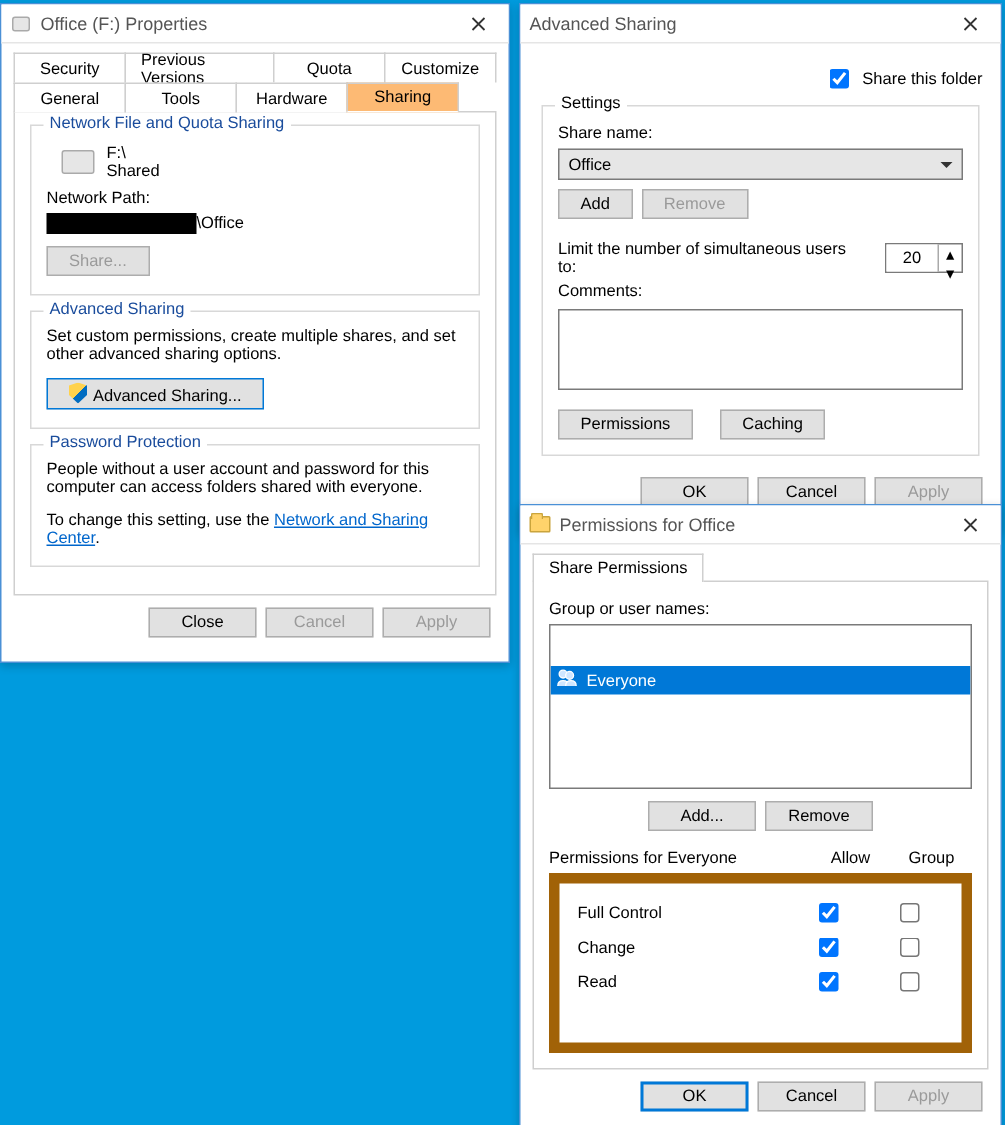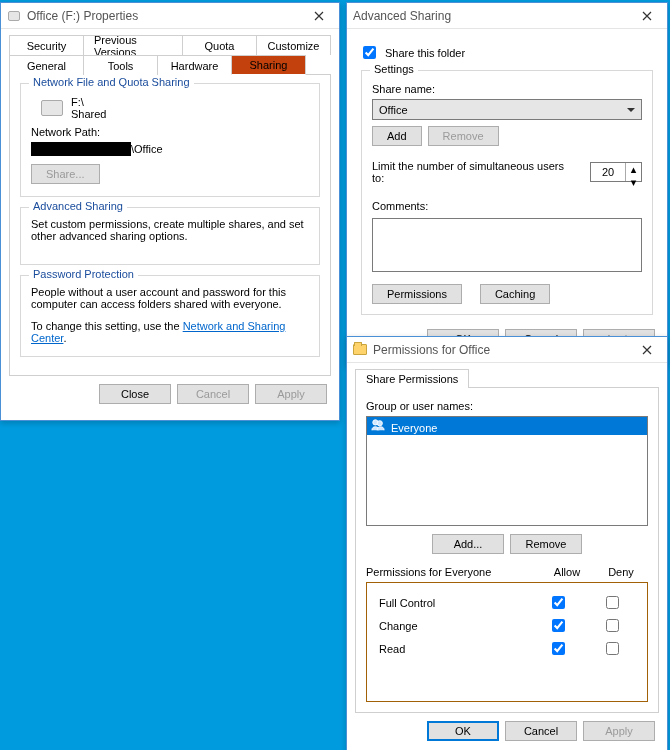--- a/index.html
+++ b/index.html
@@ -8,56 +8,56 @@
   .titlebar { height:26px; display:flex; align-items:center; padding:0 0 0 6px; background:#fff; border-bottom:1px solid #e5e5e5; }
   .titlebar .ticon { width:14px; height:14px; margin-right:6px; display:inline-flex; align-items:center; justify-content:center; }
   .titlebar .title { color:#555; font-size:12px; flex:1; }
   .closebtn { width:40px; height:25px; display:flex; align-items:center; justify-content:center; color:#444; cursor:default; }
   .closebtn svg { width:10px; height:10px; }
   .body { padding:6px 8px 8px; }
   .tabs { position:relative; }
   .tabrow { display:flex; }
   .tab { border:1px solid #cfcfcf; border-bottom:none; padding:2px 10px; background:#fff; font-size:11px; height:20px; display:flex; align-items:center; justify-content:center; margin-right:-1px; position:relative; }
   .tab.inactive { background:#fff; color:#000; }
-  .tab.active { background:#c2410c; z-index:2; border-bottom:1px solid #fff; }
+  .tab.active { background:#fdba74; z-index:2; border-bottom:1px solid #fff; }
   .tabrow.row1 .tab { width:75px; }
   .tabrow.row2 .tab { width:75px; }
   .tabpanel { border:1px solid #cfcfcf; margin-top:-1px; padding:8px 10px; }
   .group { border:1px solid #d8d8d8; padding:10px 10px 12px; margin-bottom:10px; position:relative; }
   .group>.legend { position:absolute; top:-8px; left:8px; background:#fff; padding:0 4px; color:#1a4c9c; font-size:11px; }
   .drive { display:flex; align-items:center; gap:8px; margin:2px 0 6px 10px; }
   .drive .dicon { width:22px; height:16px; background:#e6e6e6; border:1px solid #aaa; border-radius:2px; }
   .netpath { margin:0 0 4px 0; }
   .netpathv { display:flex; align-items:center; margin:2px 0 8px 0; }
   .blackbar { width:100px; height:14px; background:#000; display:inline-block; }
   .btn { background:#e1e1e1; border:1px solid #adadad; padding:2px 14px; min-height:20px; font-size:11px; color:#000; cursor:default; }
   .btn.disabled { color:#9a9a9a; }
   .btn.primary { border:1px solid #0078d7; outline:1px solid #0078d7; outline-offset:-2px; }
   .link { color:#0066cc; text-decoration:underline; cursor:default; }
   .footer { display:flex; justify-content:flex-end; gap:6px; padding:8px 4px; }
   .footer .btn { width:72px; text-align:center; }
   
-  .chkrow { display:flex; align-items:center; gap:6px; margin:8px 4px; }
+  .chkrow { display:flex; align-items:center; gap:6px; margin:8px 4px;justify-content:flex-end; }
   .chk { width:13px; height:13px; }
   .fs { border:1px solid #d8d8d8; padding:10px; margin:4px 6px 6px; position:relative; }
   .fs>.fsl { position:absolute; top:-8px; left:8px; background:#fff; padding:0 4px; color:#000; }
   .fieldlbl { margin:2px 0 4px; }
   .select { width:100%; height:21px; border:1px solid #7a7a7a; background:#e6e6e6; padding:0 18px 0 6px; position:relative; font-size:11px; display:flex; align-items:center; }
   .select::after { content:""; position:absolute; right:6px; top:8px; border:4px solid transparent; border-top-color:#333; }
   .addrem { display:flex; gap:6px; margin-top:6px; }
   .spin { display:inline-flex; align-items:center; border:1px solid #7a7a7a; height:20px;justify-content:flex-end; }
   .spin input { width:34px; border:none; text-align:center; height:18px; font-size:11px; padding:0; }
   .spin .arrs { width:16px; height:18px; border-left:1px solid #aaa; display:flex; flex-direction:column; }
   .spin .arrs div { flex:1; display:flex; align-items:center; justify-content:center; }
   .comments { width:100%; height:54px; border:1px solid #7a7a7a; background:#fff; resize:none; font-size:11px; margin-top:2px; }
   
   .listbox { border:1px solid #7a7a7a; height:110px; background:#fff; overflow:hidden; }
-  .listrow { display:flex; align-items:flex-end; gap:6px; padding:1px 4px; }
+  .listrow { display:flex; align-items:center; gap:6px; padding:1px 4px;margin-top:27px; }
   .listrow.sel { background:#0078d7; color:#fff; }
-  .permtbl { border:1px solid #a16207; padding:6px 8px; height:120px; }
+  .permtbl { border:7px solid #a16207; padding:6px 8px; height:120px; }
   .permhdr { display:flex; font-size:11px; margin-bottom:4px; }
   .permhdr .lbl { flex:1; }
   .permhdr .col { width:54px; text-align:center; }
   .permrow { display:flex; align-items:center; margin:4px 0; }
   .permrow .lbl { flex:1; padding-left:4px; }
   .permrow .col { width:54px; display:flex; justify-content:center; }
   .smalltabs { display:flex; }
   .smalltab { border:1px solid #cfcfcf; border-bottom:none; padding:3px 10px; background:#fff; font-size:11px; }
   .smalltabpanel { border:1px solid #cfcfcf; padding:10px; margin-top:-1px; }
   .shield { background:linear-gradient(135deg,#ffd24d 50%,#006cc1 50%); width:12px; height:14px; clip-path:polygon(50% 0,100% 14%,100% 60%,50% 100%,0 60%,0 14%); display:inline-block; vertical-align:-2px; margin-right:4px; }
@@ -111,20 +111,23 @@
           <div class="netpathv">
             <span class="blackbar"></span>
             <span>\Office</span>
           </div>
           <button class="btn disabled">Share...</button>
         </div>
 
         <div class="group">
           <span class="legend">Advanced Sharing</span>
           <div style="margin-bottom:10px;">Set custom permissions, create multiple shares, and set other advanced sharing options.</div>
+          <button class="btn" style="border-color:#0078d7">
+            <span class="shield"></span><span>Advanced Sharing...</span>
+          </button>
         </div>
 
         <div class="group">
           <span class="legend">Password Protection</span>
           <div style="margin-bottom:10px;">People without a user account and password for this computer can access folders shared with everyone.</div>
           <div>
             <span>To change this setting, use the </span><span class="link">Network and Sharing Center</span><span>.</span>
           </div>
         </div>
       </div>
@@ -164,21 +167,21 @@
       <div style="display:flex; align-items:center; justify-content:space-between; margin:14px 0 4px;gap:11px;">
         <span>Limit the number of simultaneous users to:</span>
         <span class="spin">
           <input value="20" style="">
           <span class="arrs">
               <div>▴</div>
               <div>▾</div>
             </span>
         </span>
       </div>
-      <div class="fieldlbl" style="margin-top:16px">Comments:</div>
+      <div class="fieldlbl" style="margin-top:4px">Comments:</div>
       <textarea class="comments" style=""></textarea>
       <div style="display:flex; gap:18px; margin-top:10px;">
         <button class="btn">Permissions</button>
         <button class="btn">Caching</button>
       </div>
     </div>
     <div class="footer">
       <button class="btn">OK</button>
       <button class="btn">Cancel</button>
       <button class="btn disabled">Apply</button>
@@ -215,21 +218,21 @@
           <span>Everyone</span>
         </div>
       </div>
       <div style="display:flex; justify-content:center; gap:6px; margin:8px 0 12px;">
         <button class="btn" style="width:72px">Add...</button>
         <button class="btn" style="width:72px">Remove</button>
       </div>
       <div class="permhdr">
         <span class="lbl">Permissions for Everyone</span>
         <span class="col">Allow</span>
-        <span class="col">Deny</span>
+        <span class="col">Group</span>
       </div>
       <div class="permtbl">
         <div class="permrow">
           <span class="lbl">Full Control</span>
           <span class="col">
               <input type="checkbox" class="chk" checked="" style="">
             </span>
           <span class="col">
               <input type="checkbox" class="chk" style="">
             </span>

